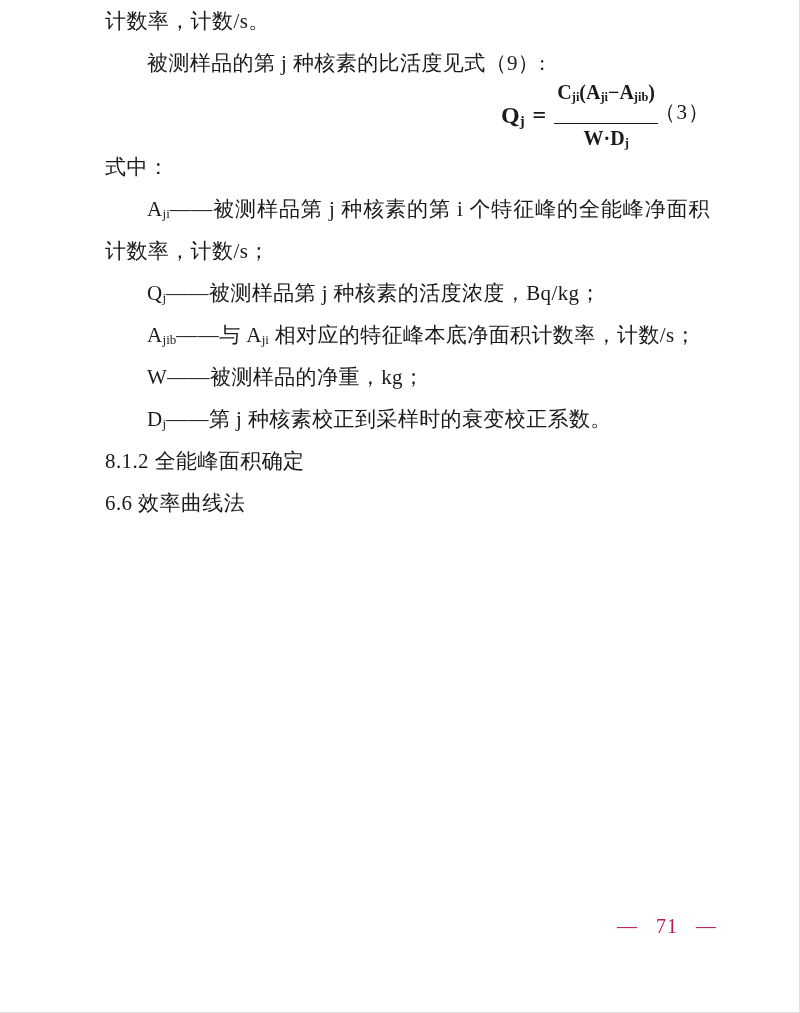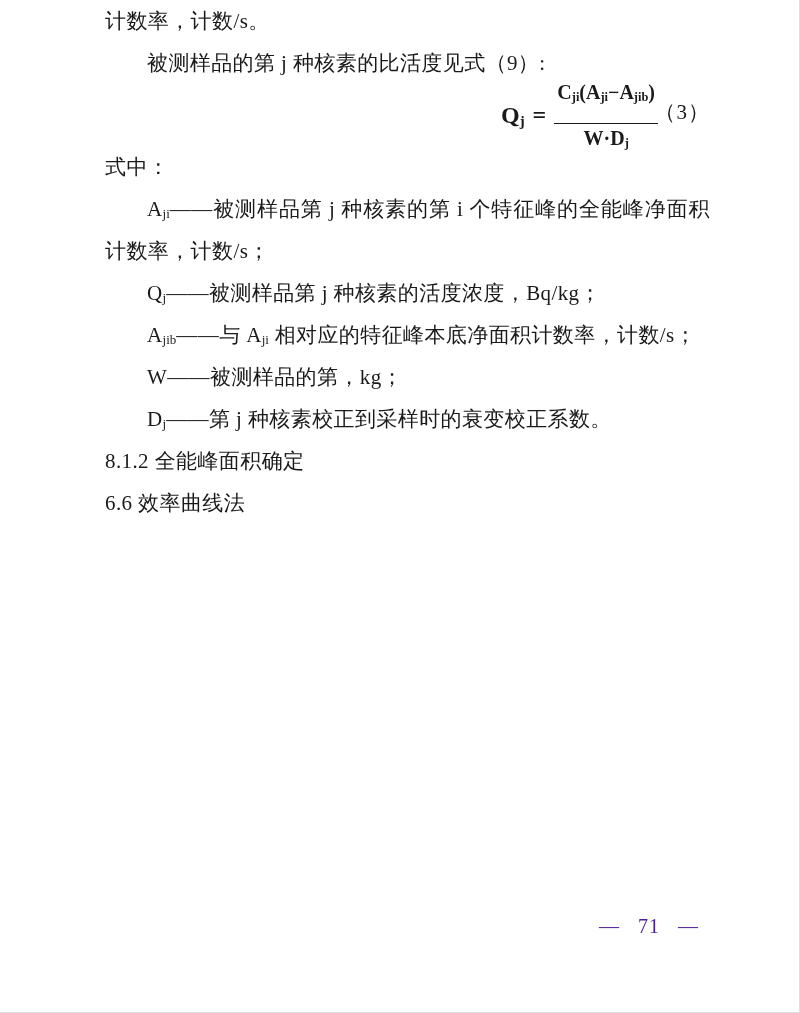--- a/index.html
+++ b/index.html
@@ -87,26 +87,26 @@
     right: 0;
     top: 50%;
     transform: translateY(-62%);
     font-size: 21px;
     letter-spacing: 1px;
   }
   
   .footer {
     position: absolute;
     top: 912px;
-    right: 100px;
+    right: 82px;
     font-size: 20px;
     line-height: 28px;
     word-spacing: 12px;
     letter-spacing: 1px;
-    color: #4c1d95;
+    color: #be185d;
   }
 </style>
 </head>
 <body>
 
 <div class="page">
   <div class="content">
 
     <p>计数率，计数/s。</p>
 
@@ -122,21 +122,21 @@
         </span>
       </span>
       <span class="eq-no">（3）</span>
     </div>
 
     <p>式中：</p>
 
     <p class="indent">A<sub>ji</sub>——被测样品第 j 种核素的第 i 个特征峰的全能峰净面积计数率，计数/s；</p>
     <p class="indent">Q<sub>j</sub>——被测样品第 j 种核素的活度浓度，Bq/kg；</p>
     <p class="indent">A<sub>jib</sub>——与 A<sub>ji</sub> 相对应的特征峰本底净面积计数率，计数/s；</p>
-    <p class="indent">W——被测样品的第，kg；</p>
+    <p class="indent">W——被测样品的净重，kg；</p>
     <p class="indent">D<sub>j</sub>——第 j 种核素校正到采样时的衰变校正系数。</p>
 
     <p>8.1.2 全能峰面积确定</p>
 
 
     <p>6.6 效率曲线法</p>
 
 
 
   </div>

